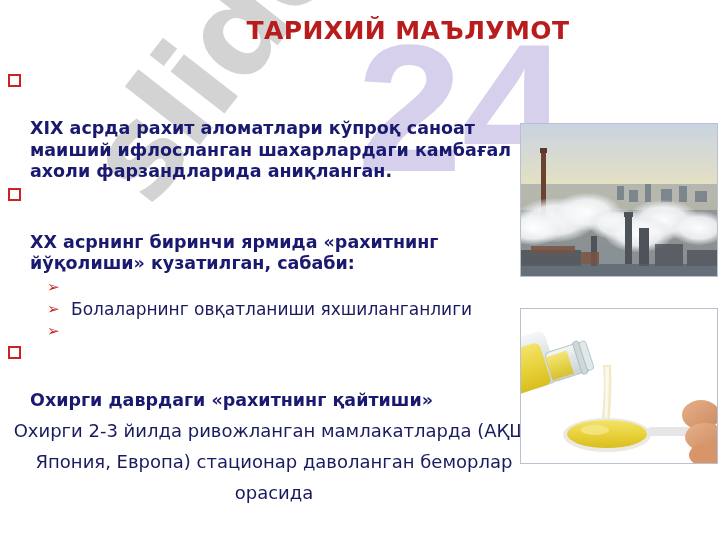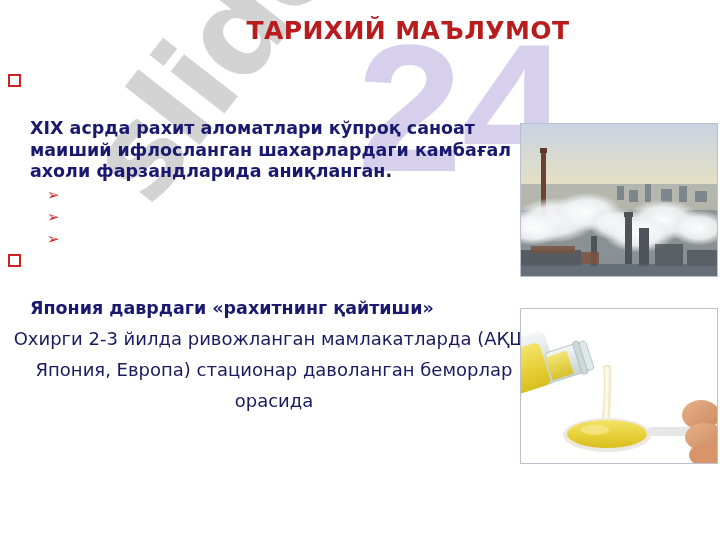--- a/index.html
+++ b/index.html
@@ -161,36 +161,41 @@
 
   <div class="title">ТАРИХИЙ МАЪЛУМОТ</div>
 
   <div class="content">
 
     <div class="l1">
       <span class="bullet-sq"></span>
       <span class="txt">XIX асрда рахит аломатлари кўпроқ саноат маиший ифлосланган шахарлардаги камбағал ахоли фарзандларида аниқланган.</span>
     </div>
 
+    <div class="l1">
+      <span class="bullet-sq"></span>
+      <span class="txt">ХХ асрнинг биринчи ярмида «рахитнинг йўқолиши» кузатилган, сабаби:</span>
+    </div>
 
     <div class="l2">
       <span class="bullet-ar">➢</span>
     </div>
 
     <div class="l2">
       <span class="bullet-ar">➢</span>
+      <span class="txt">Болаларнинг овқатланиши яхшиланганлиги</span>
     </div>
 
     <div class="l2">
       <span class="bullet-ar">➢</span>
     </div>
 
     <div class="l1">
       <span class="bullet-sq"></span>
-      <span class="txt">Япония даврдаги «рахитнинг қайтиши»</span>
+      <span class="txt">Охирги даврдаги «рахитнинг қайтиши»</span>
     </div>
 
     <div class="plain">Охирги 2-3 йилда ривожланган мамлакатларда (АҚШ, Япония, Европа) стационар даволанган беморлар орасида</div>
   </div>
 
   <div class="photo" id="photo-pollution">
     <svg viewBox="0 0 196 152" preserveAspectRatio="none">
       <defs>
         <linearGradient id="sky" x1="0" y1="0" x2="0" y2="1">
           <stop offset="0%" stop-color="#c9d3e2"></stop>

